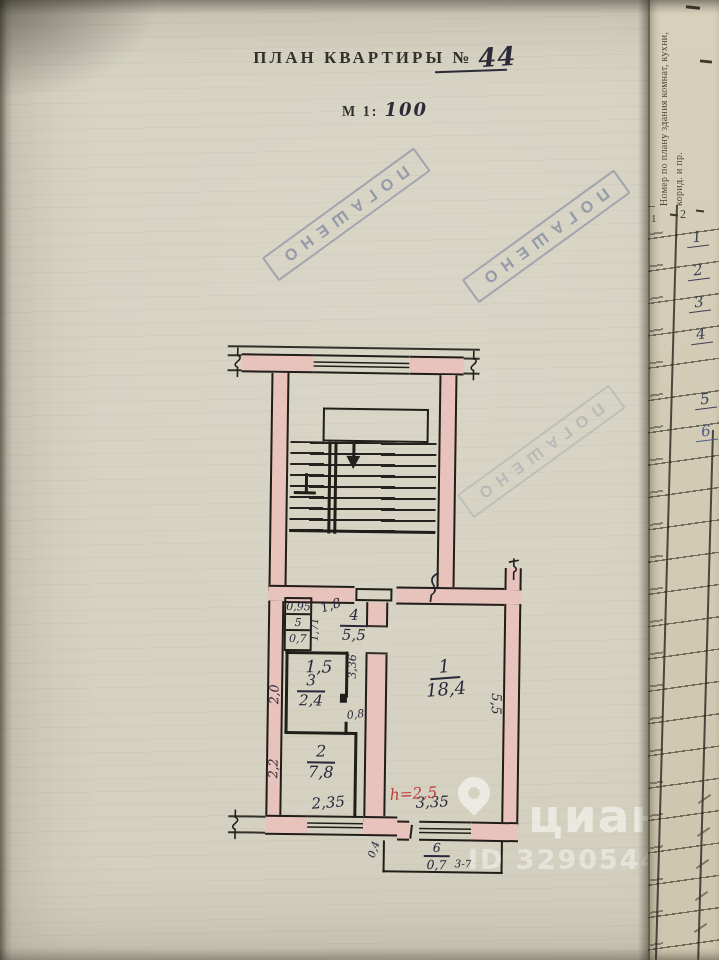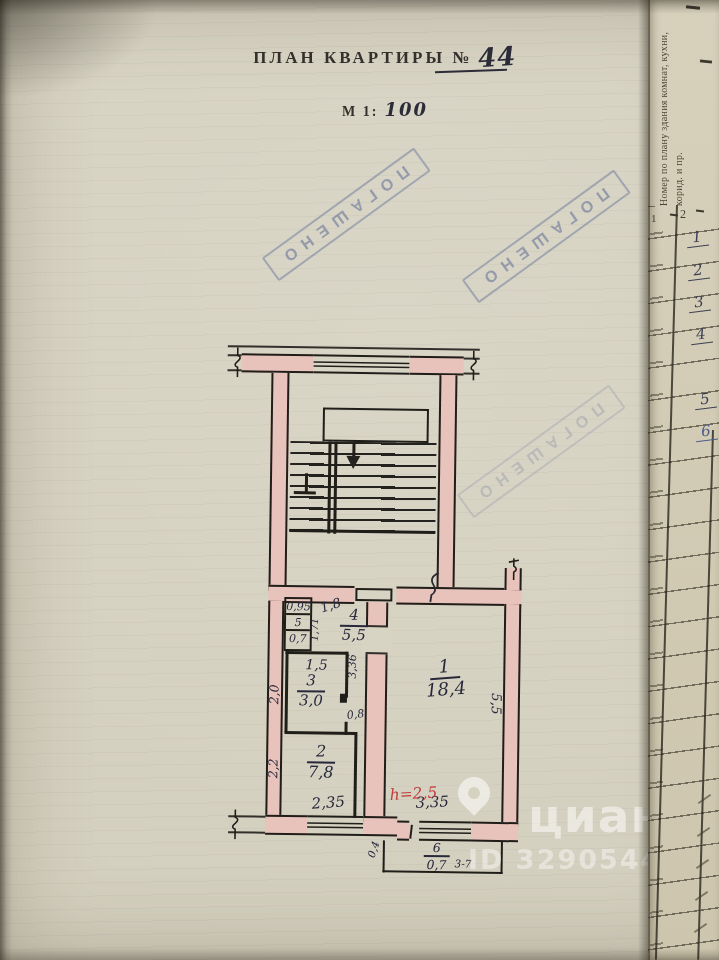--- a/index.html
+++ b/index.html
@@ -185,35 +185,35 @@
     <div class="ink frac" style="left:420px;top:656px;width:56px;font-size:18px;transform:rotate(-5deg);">
       <span class="num">1</span>
       <span class="den">18,4</span>
     </div>
     <div class="ink frac" style="left:305px;top:744px;width:40px;font-size:16px;">
       <span class="num">2</span>
       <span class="den">7,8</span>
     </div>
     <div class="ink frac" style="left:296px;top:674px;width:36px;font-size:15px;">
       <span class="num">3</span>
-      <span class="den">3,0</span>
+      <span class="den">2,4</span>
     </div>
     <div class="ink frac" style="left:338px;top:608px;width:36px;font-size:15px;">
       <span class="num">4</span>
       <span class="den">5,5</span>
     </div>
     <div class="ink frac" style="left:425px;top:840px;width:34px;font-size:12.5px;">
       <span class="num">6</span>
       <span class="den">0,7</span>
     </div>
 
     <div class="ink" style="left:322px;top:598px;font-size:13px;transform:rotate(-18deg);">1,8</div>
     <div class="ink" style="left:296px;top:624px;width:40px;text-align:center;font-size:10.5px;transform:rotate(-90deg);">1,71</div>
     <div class="ink" style="left:335px;top:660px;width:40px;text-align:center;font-size:11px;transform:rotate(-90deg);">3,36</div>
-    <div class="ink" style="left:308px;top:657px;font-size:14px;">1,5</div>
+    <div class="ink" style="left:308px;top:657px;font-size:17px;">1,5</div>
     <div class="ink" style="left:257px;top:688px;width:40px;text-align:center;font-size:12.5px;transform:rotate(-90deg);">2,0</div>
     <div class="ink" style="left:350px;top:708px;font-size:11px;transform:rotate(-8deg);">0,8</div>
     <div class="ink" style="left:257px;top:762px;width:40px;text-align:center;font-size:12.5px;transform:rotate(-90deg);">2,2</div>
     <div class="ink" style="left:316px;top:794px;font-size:15px;transform:rotate(-5deg);">2,35</div>
     <div class="ink" style="left:480px;top:694px;width:40px;text-align:center;font-size:13.5px;transform:rotate(90deg);">5,5</div>
     <div class="ink" style="left:420px;top:792px;font-size:15px;transform:rotate(-3deg);">3,35</div>
     <div class="ink red" style="left:394px;top:784px;font-size:15.5px;transform:rotate(-4deg);">h=2,5</div>
     <div class="ink" style="left:370px;top:843px;font-size:10.5px;transform:rotate(-72deg);">0,4</div>
     <div class="ink" style="left:460px;top:856px;font-size:10.5px;">3-7</div>
   </div>

